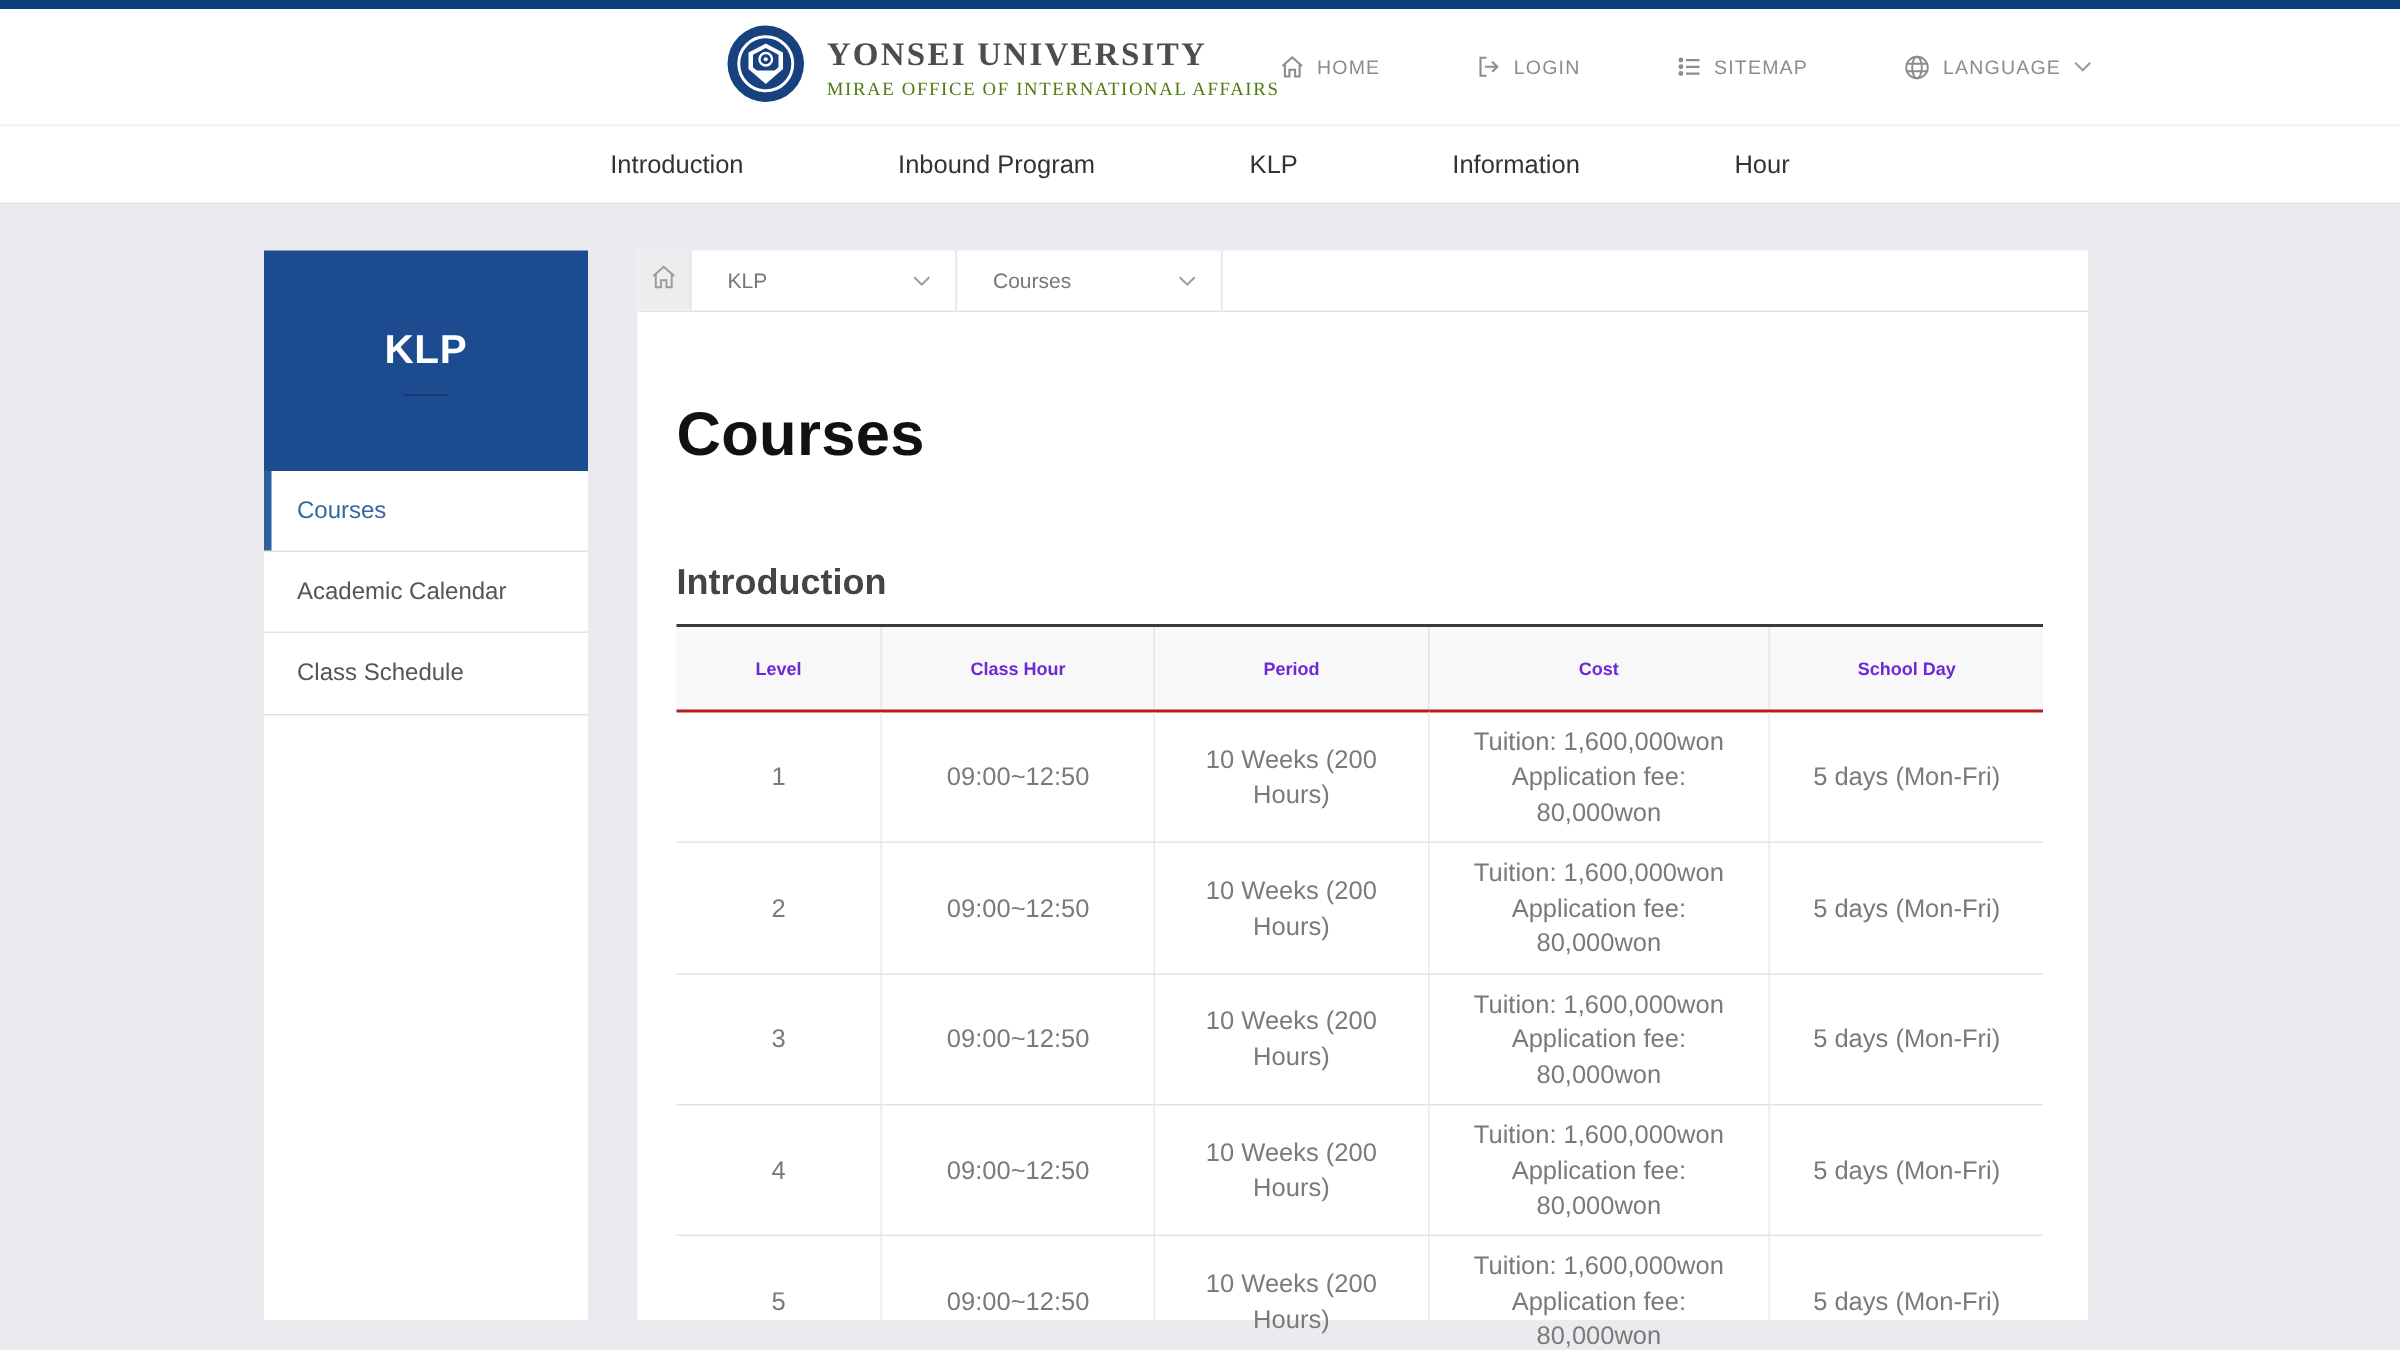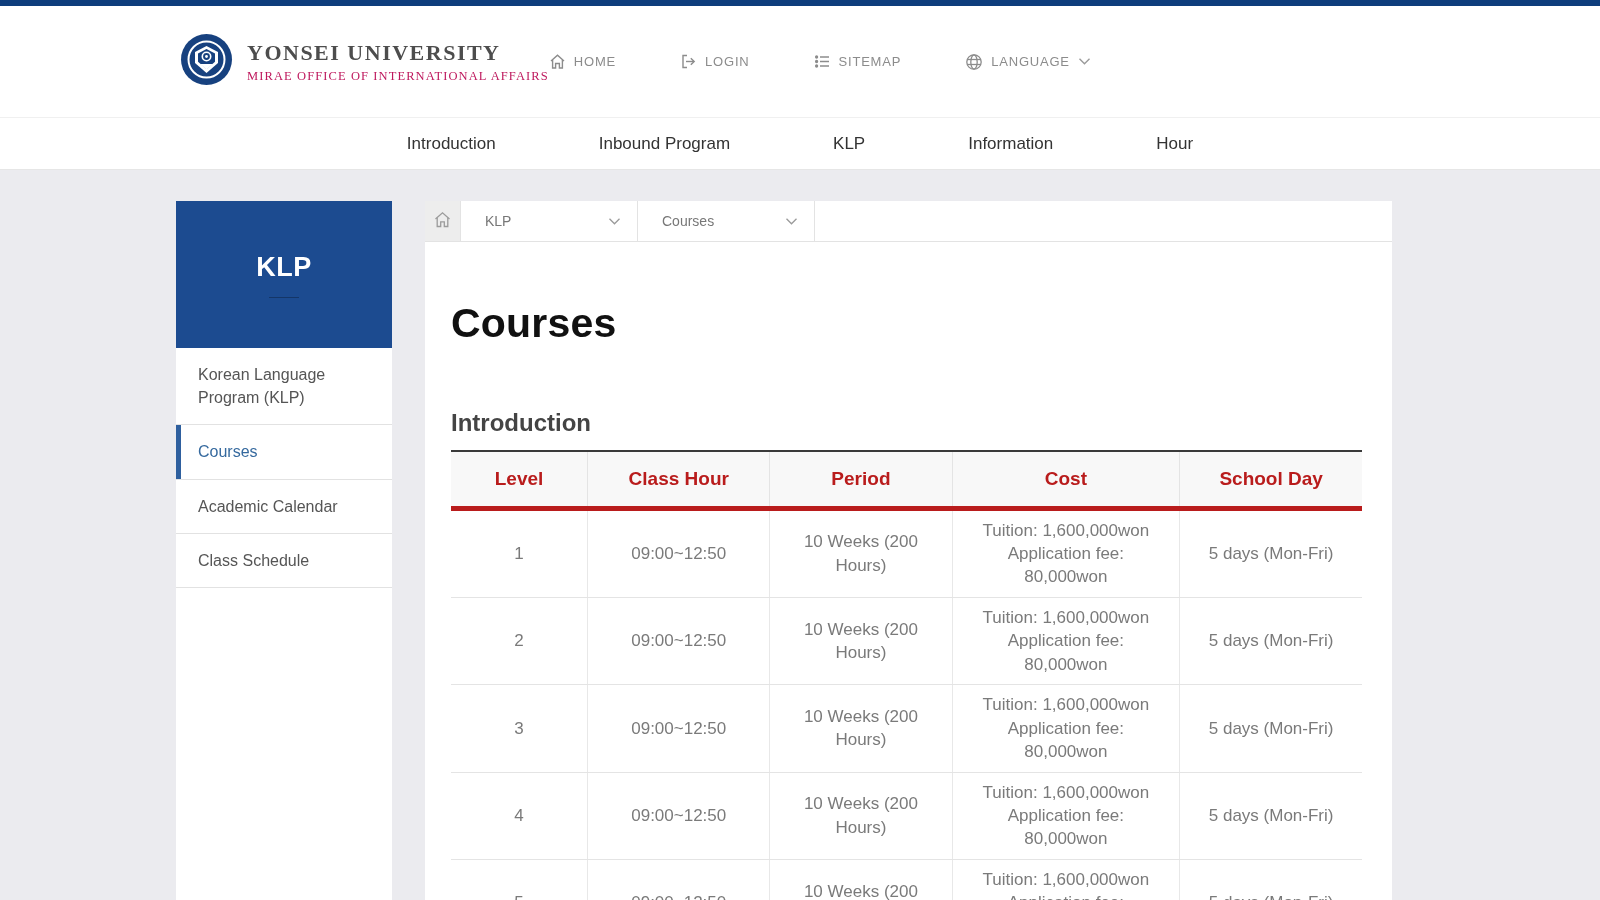--- a/index.html
+++ b/index.html
@@ -1,28 +1,28 @@
 <!DOCTYPE html>
 <html><head>
 <meta charset="utf-8">
 <style>
   * { margin:0; padding:0; box-sizing:border-box; }
   html,body { width:1600px; height:900px; overflow:hidden; background:#ebebef;
     font-family:"Liberation Sans","DejaVu Sans",sans-serif; }
 
   
   .topbar { height:6px; background:#0e3d7c; }
-  .site-header { height:112px; background:#fff; display:flex; align-items:center;
-    justify-content:flex-start; padding:0 205px 0 180px; border-bottom:1px solid #f0f0f0; }
+  .site-header { height:78px; background:#fff; display:flex; align-items:center;
+    justify-content:flex-end; padding:0 205px 0 180px; border-bottom:1px solid #f0f0f0; }
 
   .logo { display:flex; align-items:center; gap:14px; cursor:pointer; }
   .wordmark .line1 { font-family:"Liberation Serif","DejaVu Serif",serif; font-size:22px;
     letter-spacing:1.5px; color:#4d4d4d; font-weight:bold; }
   .wordmark .line2 { font-family:"Liberation Serif","DejaVu Serif",serif; font-size:12.5px;
-    letter-spacing:1.1px; color:#be185d; margin-top:3px; }
+    letter-spacing:1.1px; color:#4d7c0f; margin-top:3px; }
 
   .utilities { display:flex; align-items:center; gap:64px; }
   .util { display:flex; align-items:center; gap:8px; color:#8c8c8c; font-size:13px;
     letter-spacing:0.8px; cursor:pointer; }
   .util svg { display:block; }
 
   
   .main-nav { height:52px; background:#fff; border-bottom:1px solid #e6e6e6;
     display:flex; align-items:center; justify-content:center; gap:103px; }
   .main-nav .nav-item { font-size:17px; color:#333; cursor:pointer; }
@@ -51,22 +51,22 @@
   .crumb-seg { width:177px; display:flex; align-items:center; justify-content:space-between;
     padding:0 16px 0 24px; border-right:1px solid #e3e3e3; font-size:14px; color:#777; cursor:pointer; }
 
   
   .content-inner { padding:58px 30px 0 26px; }
   .page-title { font-size:41px; font-weight:bold; color:#111; letter-spacing:0.2px; }
   .section-title { font-size:24px; color:#444; margin-top:62px; }
 
   table.course-table { width:911px; border-collapse:collapse; margin-top:13px;
     border-top:2px solid #3a3a3a; table-layout:fixed; }
-  .course-table th { background:#f8f8f8; font-size:19px; color:#b91c1c; font-weight:bold;
-    height:57px; border-bottom:5px solid #b91c1c; border-right:1px solid #e4e4e4; }
+  .course-table th { background:#f8f8f8; font-size:12px; color:#6d28d9; font-weight:bold;
+    height:57px; border-bottom:2px solid #b91c1c; border-right:1px solid #e4e4e4; }
   .course-table th:last-child, .course-table td:last-child { border-right:none;margin-top:12px; }
   .course-table td { height:77px; text-align:center; vertical-align:middle; font-size:17px;
     color:#7a7a7a; border-bottom:1px solid #e4e4e4; border-right:1px solid #e8e8e8;
     padding:8px 12px; line-height:1.38; white-space:pre-line; }
   .col-level { width:15%; } .col-hour { width:20%; } .col-period { width:20%; }
   .col-cost { width:25%; } .col-day { width:20%; }
 </style>
 </head>
 <body>
 
@@ -151,21 +151,20 @@
   <span class="nav-item">Hour</span>
 </nav>
 
 <div class="page">
 
   <aside class="sidebar">
     <div class="sidebar-head">
       <div class="klp-title">KLP</div>
       <div class="klp-underline"></div>
     </div>
-    <div class="side-item">Korean Language Program (KLP)</div>
     <div class="side-item active">Courses</div>
     <div class="side-item">Academic Calendar</div>
     <div class="side-item">Class Schedule</div>
   </aside>
 
   <section class="content-card">
 
     <div class="breadcrumb">
       <div class="crumb-home">
         <span>

